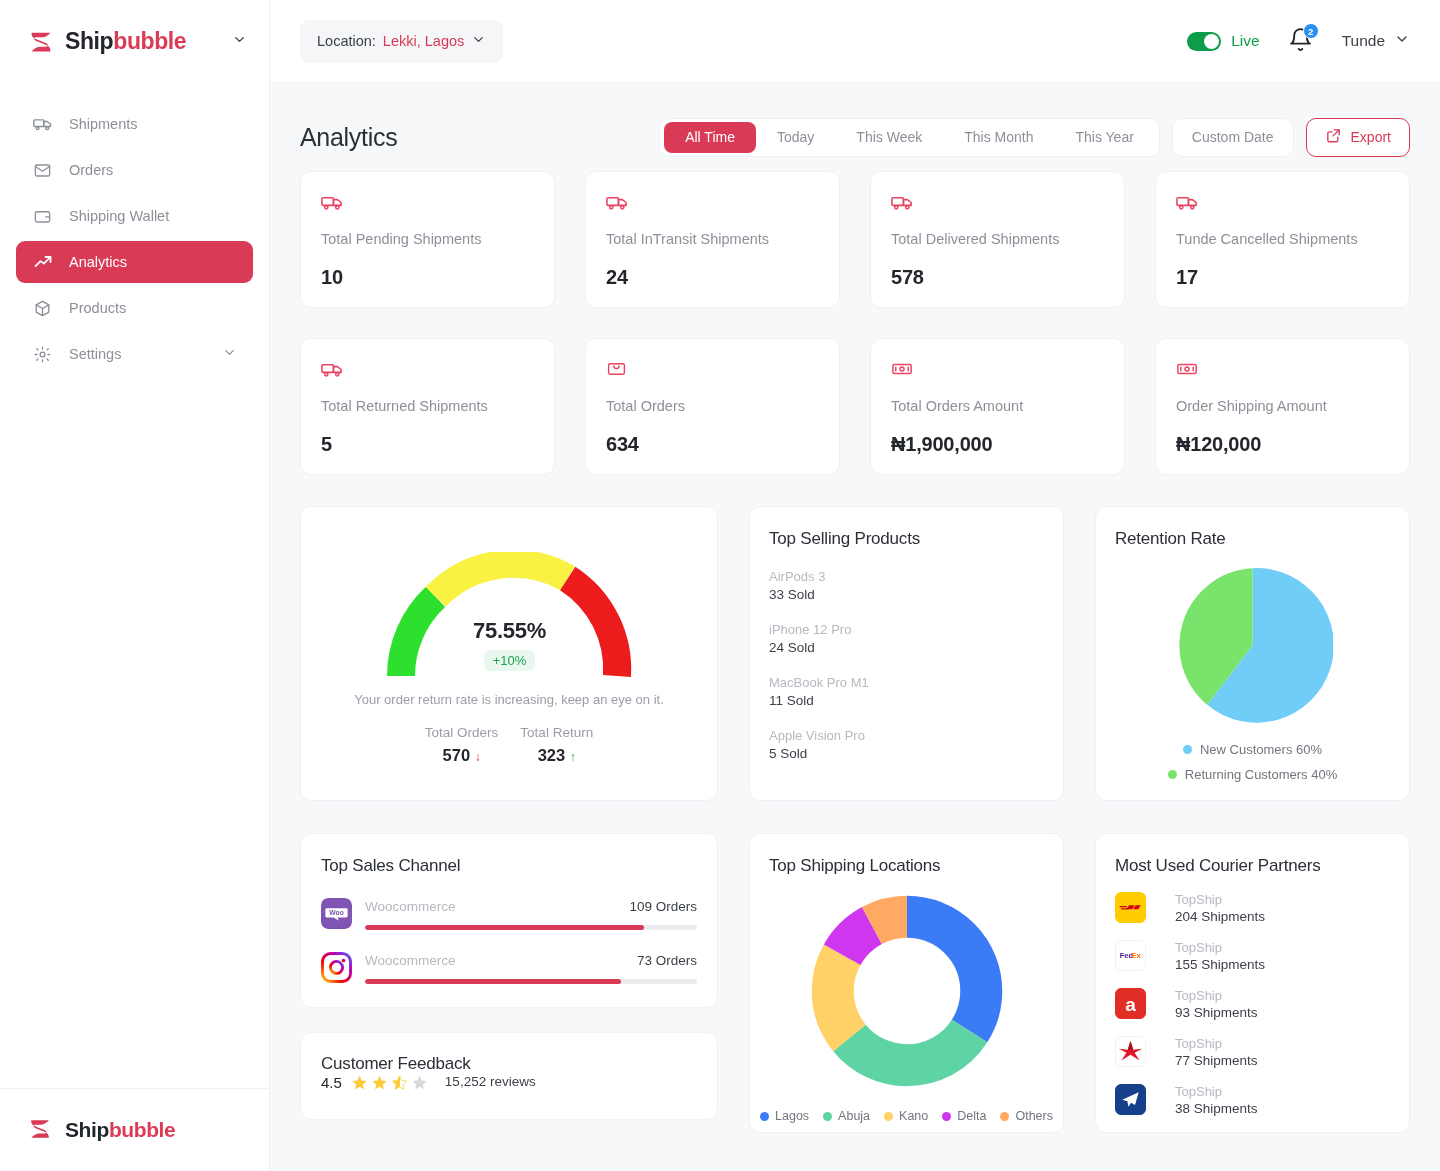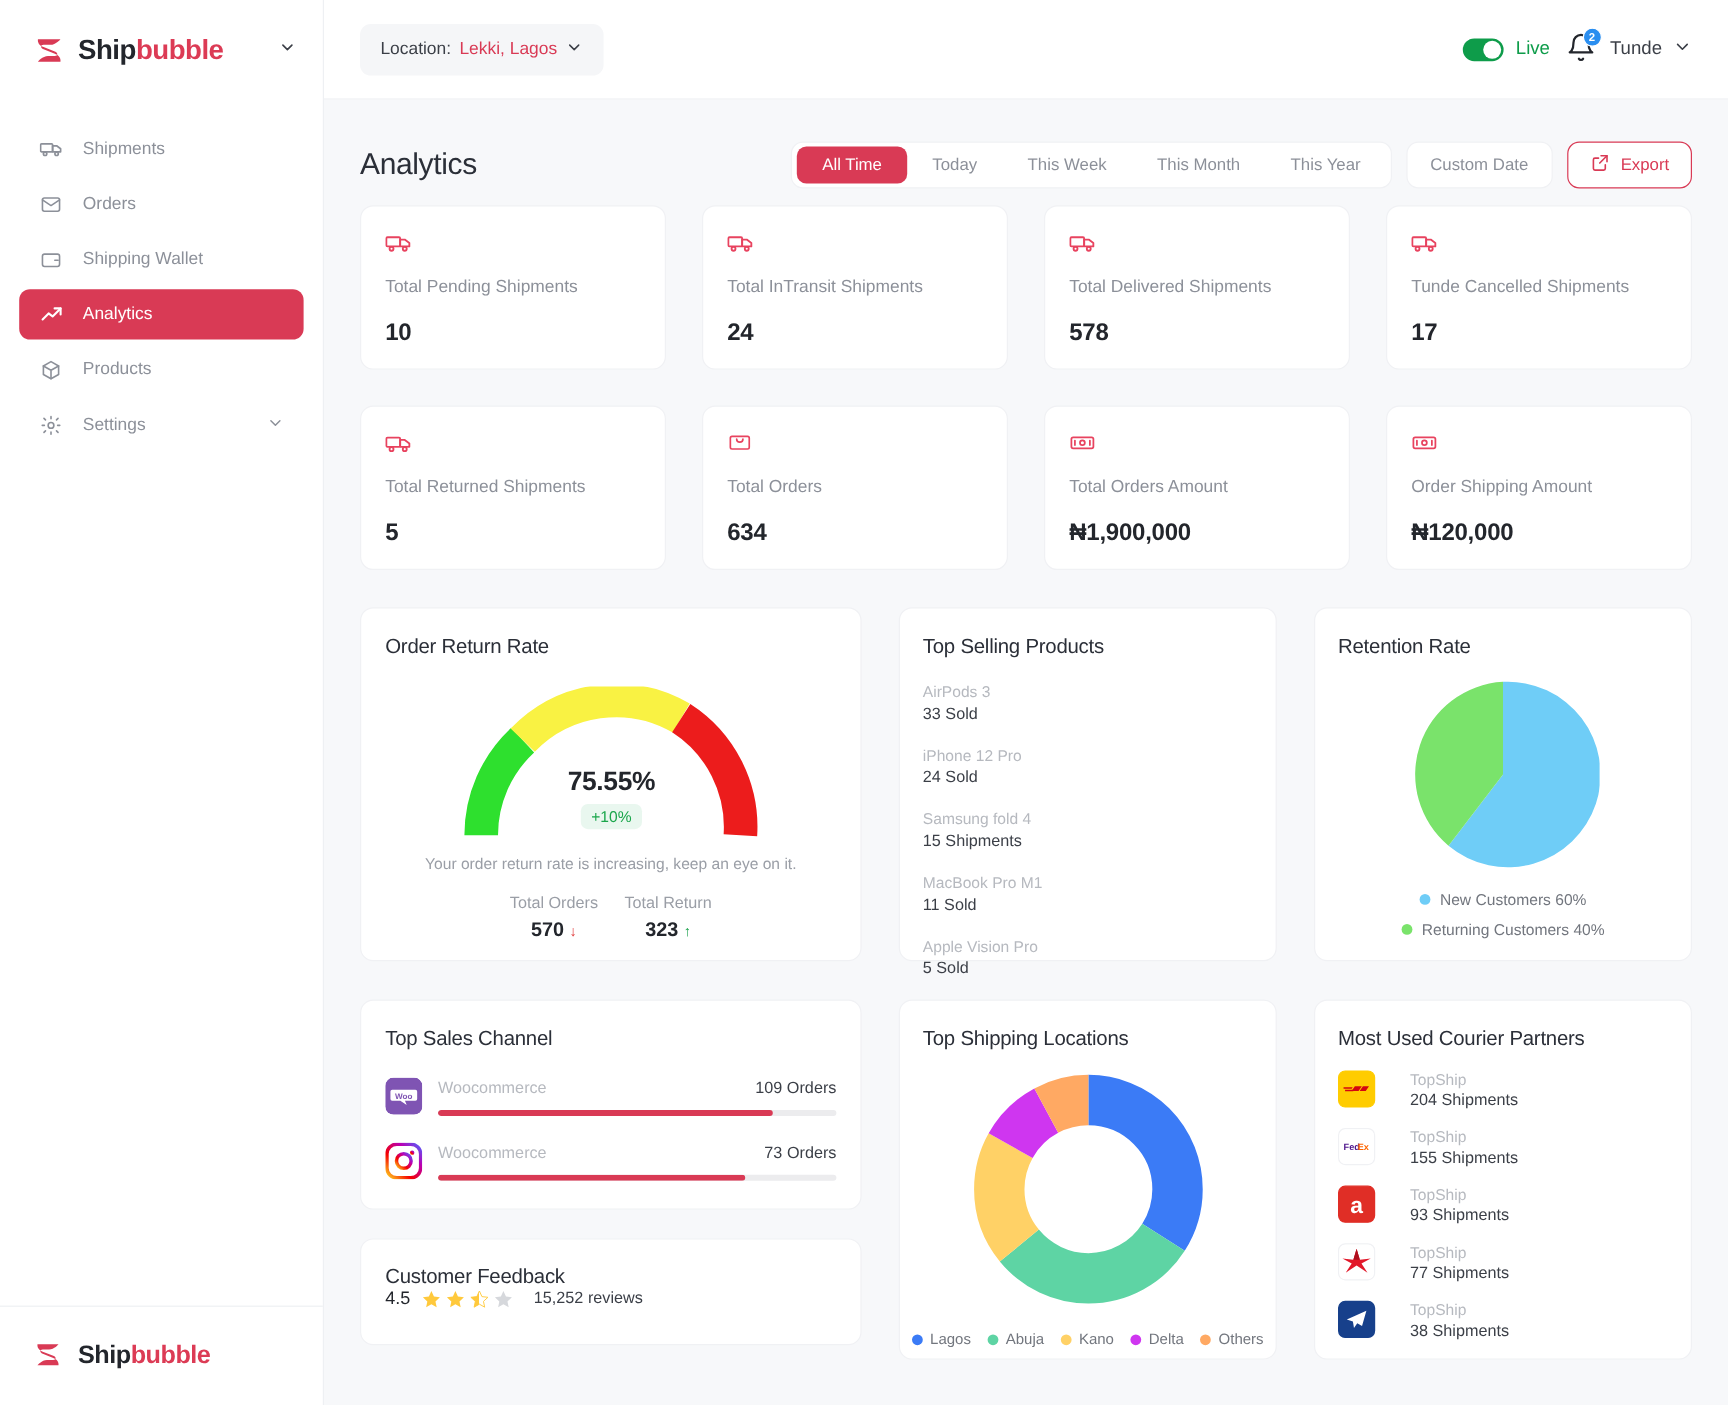--- a/index.html
+++ b/index.html
@@ -57,21 +57,21 @@
     display: flex; align-items: center;
     padding: 0 34px 0 30px;
   }
   .location-pill {
     display: flex; align-items: center; gap: 7px;
     background: #f5f6f8; border-radius: 9px;
     height: 43px; padding: 0 17px; font-size: 14.5px; cursor: pointer;
   }
   .location-pill .lbl { color: #3b3f47; }
   .location-pill .val { color: #d93a55; }
-  .topbar-right { margin-left: auto; display: flex; align-items: center; gap: 12px; text-align: right; }
+  .topbar-right { margin-left: auto; display: flex; align-items: center; gap: 28px; }
   .toggle-wrap { display: flex; align-items: center; gap: 10px; cursor: pointer; }
   .toggle {
     width: 34px; height: 19px; border-radius: 10px; background: #0e9c4a;
     position: relative;
   }
   .toggle .knob {
     position: absolute; right: 2px; top: 2px;
     width: 15px; height: 15px; border-radius: 50%; background: #fff;
   }
   .live-text { color: #0e9c4a; font-size: 15.5px; }
@@ -484,21 +484,20 @@
               </svg>
           </div>
           <div class="stat-label">Order Shipping Amount</div>
           <div class="stat-value">₦120,000</div>
         </div>
       </section>
 
       <section class="mid-grid">
 
         <div class="card return-card">
-          <div class="panel-title">Order Return Rate</div>
 
           <div class="gauge-wrap">
             <svg width="252" height="126" viewBox="0 0 252 126">
 
               <path d="M 18 124 A 108 108 0 0 1 52.6 44.8" fill="none" stroke="#2ee02e" stroke-width="28" stroke-linecap="butt"></path>
 
               <path d="M 52.6 44.8 A 108 108 0 0 1 184.7 26.4" fill="none" stroke="#f9f243" stroke-width="28" stroke-linecap="butt"></path>
 
               <path d="M 184.7 26.4 A 108 108 0 0 1 234 124" fill="none" stroke="#ec1c1c" stroke-width="28" stroke-linecap="butt"></path>
             </svg>
@@ -530,24 +529,20 @@
 
         <div class="card products-card">
           <div class="panel-title">Top Selling Products</div>
           <div class="product-row">
             <div class="p-name">AirPods 3</div>
             <div class="p-sold">33 Sold</div>
           </div>
           <div class="product-row">
             <div class="p-name">iPhone 12 Pro</div>
             <div class="p-sold">24 Sold</div>
-          </div>
-          <div class="product-row">
-            <div class="p-name">Samsung fold 4</div>
-            <div class="p-sold">15 Shipments</div>
           </div>
           <div class="product-row">
             <div class="p-name">MacBook Pro M1</div>
             <div class="p-sold">11 Sold</div>
           </div>
           <div class="product-row">
             <div class="p-name">Apple Vision Pro</div>
             <div class="p-sold">5 Sold</div>
           </div>
         </div>

